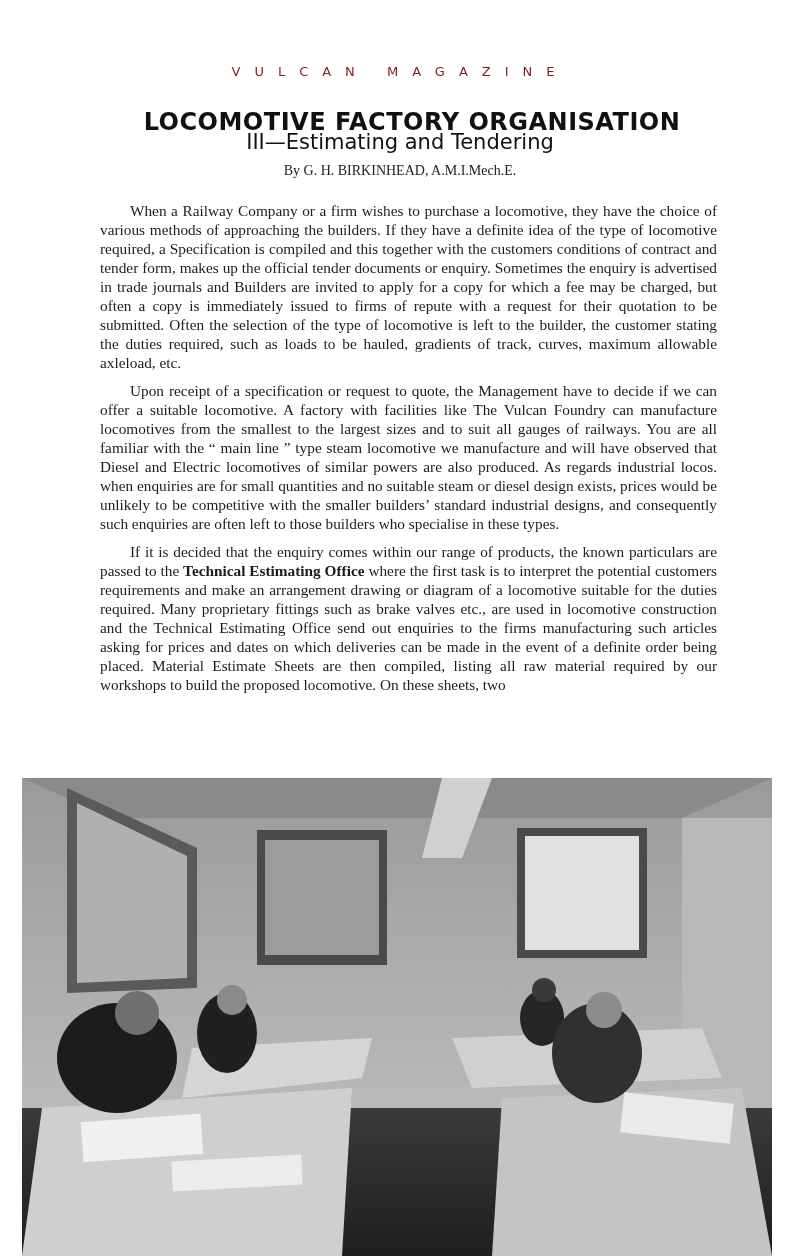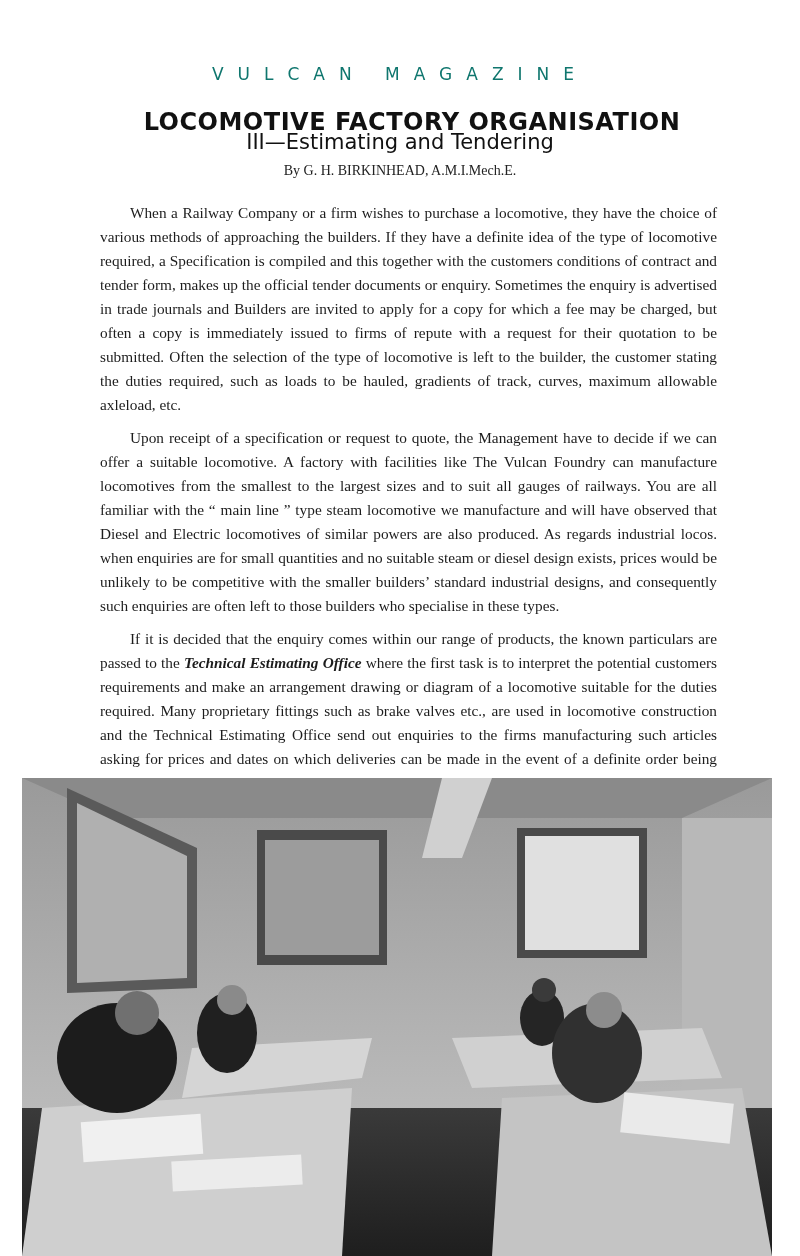--- a/index.html
+++ b/index.html
@@ -4,42 +4,42 @@
 <style>
   html, body { margin: 0; padding: 0; }
   body {
     width: 800px; height: 1256px; overflow: hidden;
     background: #ffffff; color: #1a1a1a;
     font-family: "Liberation Serif", serif;
     position: relative;
   }
   .masthead {
     position: absolute; top: 64px; left: 0; width: 800px; text-align: center;
-    font-family: "DejaVu Sans", sans-serif; font-size: 17px; letter-spacing: 14px;
-    color: #0f766e; font-weight: normal;
+    font-family: "DejaVu Sans", sans-serif; font-size: 13px; letter-spacing: 14px;
+    color: #7f1d1d; font-weight: normal;
   }
   .title {
     position: absolute; top: 96px; left: 0; width: 800px; text-align: center;
     font-family: "DejaVu Sans", sans-serif; font-weight: bold; font-size: 24px;
     letter-spacing: 0.5px; color: #111;
   }
   .subtitle {
     position: absolute; top: 130px; left: 0; width: 800px; text-align: center;
     font-family: "DejaVu Sans", sans-serif; font-weight: normal; font-size: 21px; color: #111;
   }
   .byline {
     position: absolute; top: 163px; left: 0; width: 800px; text-align: center;
     font-family: "Liberation Serif", serif; font-size: 14px; color: #222;
   }
   .body-text {
     position: absolute; top: 201px; left: 100px; width: 617px;
-    font-size: 15.3px; line-height: 24px; text-align: justify; color: #1c1c1c;
+    font-size: 15.3px; line-height: 19px; text-align: justify; color: #1c1c1c;
   }
   .body-text p { margin: 0 0 9px 0; text-indent: 30px; }
-  .body-text b { font-weight: bold; font-style: italic; }
+  .body-text b { font-weight: bold; }
   .caption {
     position: absolute; top: 788px; left: 0; width: 800px; text-align: center;
     font-style: italic; font-size: 15px; color: #222;
   }
   .photo {
     position: absolute; top: 778px; left: 22px; width: 750px; height: 478px;
     overflow: hidden;
   }
   .photo svg { display: block; }
 </style>

